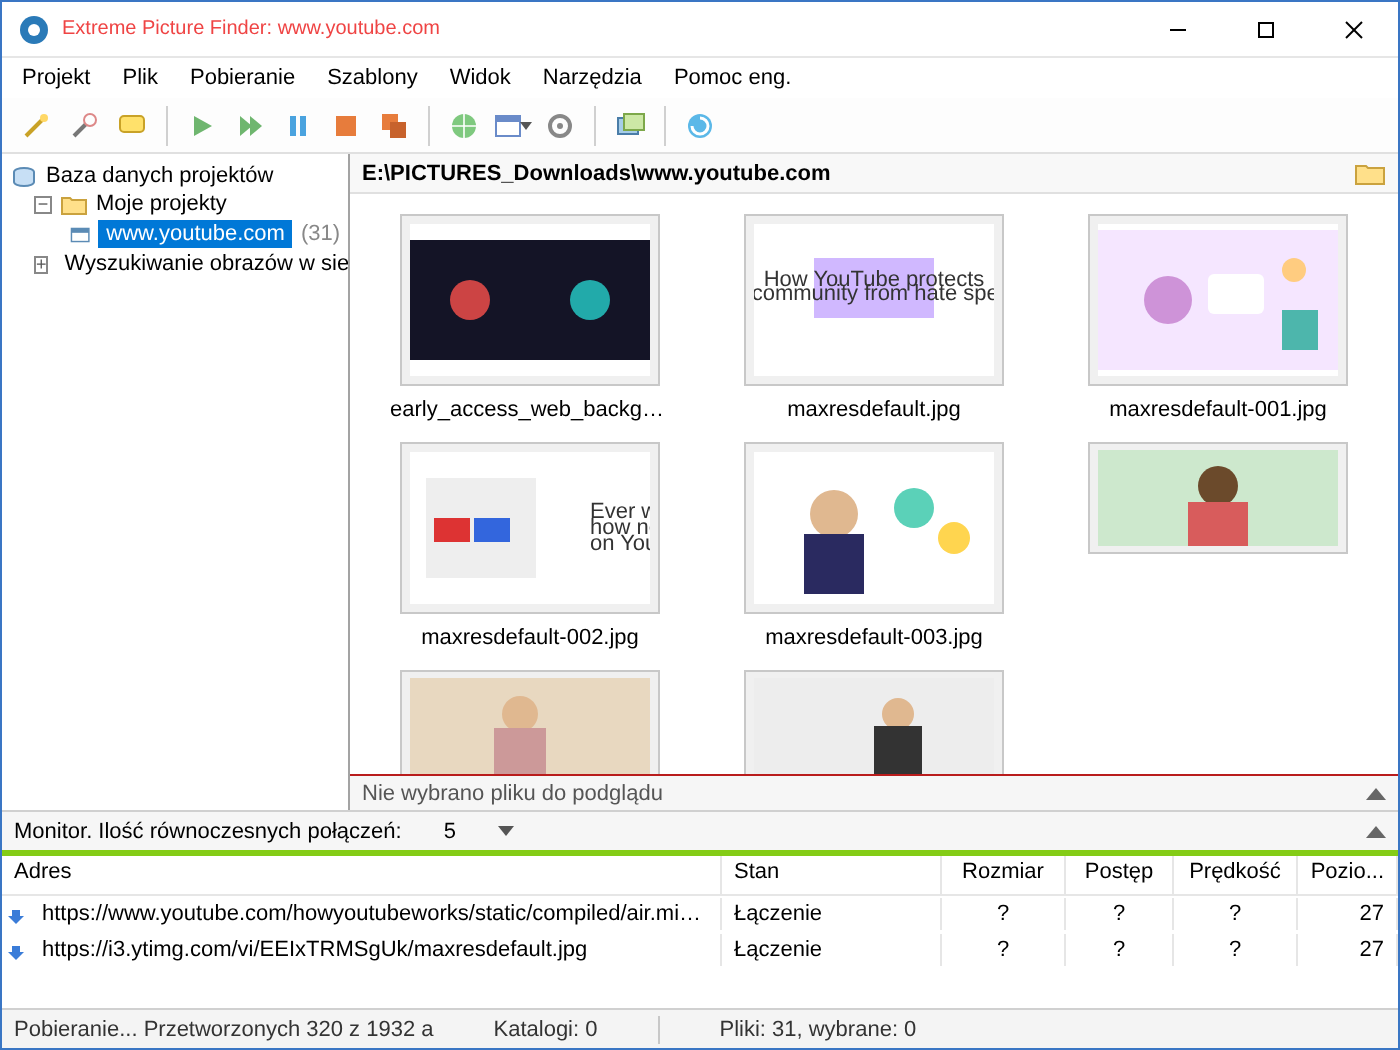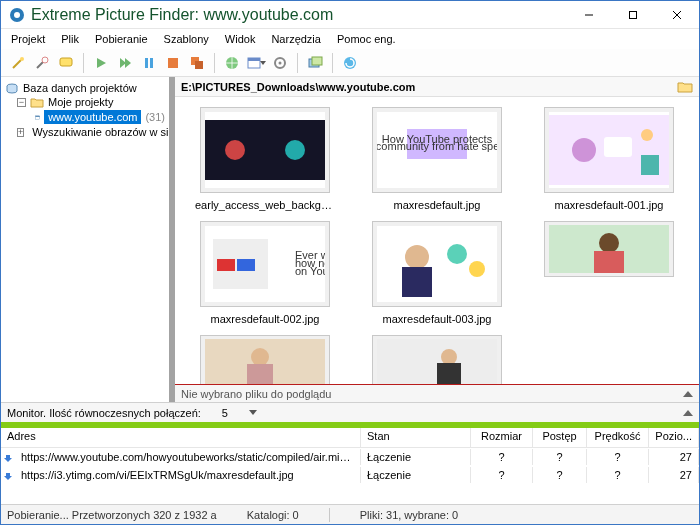--- a/index.html
+++ b/index.html
@@ -1,46 +1,46 @@
 <!DOCTYPE html>
 <html><head>
 <meta charset="utf-8">
 <style>
 * { box-sizing: border-box; margin: 0; padding: 0; font-family: "Segoe UI", Tahoma, sans-serif; font-size: 11px; }
 body { width: 700px; height: 525px; background: #fff; border: 1px solid #3a76c4; overflow: hidden; display: flex; flex-direction: column; }
 .titlebar { height: 28px; background: #fff; display: flex; align-items: center; padding-left: 8px; border-bottom: 1px solid #e6e6e6; }
 .titlebar-icon { width: 16px; height: 16px; margin-right: 6px; }
-.titlebar-text { flex: 1; font-size: 16px; color: #14532d; }
+.titlebar-text { flex: 1; font-size: 10px; color: #ef4444; }
 .win-controls { display: flex; }
 .win-btn { width: 44px; height: 28px; display: flex; align-items: center; justify-content: center; }
 .menubar { height: 20px; display: flex; align-items: center; padding-left: 6px; gap: 8px; background: #fff; color: #000; }
 .menubar span { padding: 0 4px; }
 .toolbar { height: 28px; display: flex; align-items: center; padding: 0 6px; gap: 2px; border-bottom: 1px solid #e0e0e0; background: #fdfdfd; }
 .tool-btn { width: 22px; height: 22px; display: flex; align-items: center; justify-content: center; border-radius: 2px; }
 .tool-sep { width: 1px; height: 20px; background: #d0d0d0; margin: 0 4px; }
 .main { flex: 1; display: flex; min-height: 0; }
-.sidebar { width: 174px; border-right: 6px solid #a3a3a3; padding: 4px 2px; overflow: hidden; }
+.sidebar { width: 174px; border-right: 1px solid #a3a3a3; padding: 4px 2px; overflow: hidden; }
 .tree-item { display: flex; align-items: center; gap: 4px; padding: 1px 2px; white-space: nowrap; }
 .tree-indent-1 { padding-left: 14px; }
 .tree-indent-2 { padding-left: 32px; }
 .tree-selected { background: #0078d7; color: #fff; padding: 1px 4px; }
 .tree-toggle { width: 9px; height: 9px; border: 1px solid #888; display: flex; align-items: center; justify-content: center; font-size: 9px; line-height: 1; color: #555; background: #fff; }
 .content { flex: 1; display: flex; flex-direction: column; min-width: 0; }
 .breadcrumb { height: 20px; background: #f8f8f8; border-bottom: 1px solid #e0e0e0; display: flex; align-items: center; padding: 0 6px; font-weight: bold; }
 .bc-folder { margin-left: auto; width:16px; height:12px; }
 .thumb-grid { flex: 1; overflow-y: scroll; padding: 10px 14px; display: grid; grid-template-columns: repeat(3, 1fr); gap: 10px 20px; align-content: start; background: #fff; }
 .thumb-cell { display: flex; flex-direction: column; align-items: center; gap: 6px; }
 .thumb-frame { width: 130px; height: 86px; border: 1px solid #c8c8c8; background: #f0f0f0; display: flex; align-items: center; justify-content: center; padding: 4px; }
 .thumb-img { width: 100%; height: 100%; background: #fff; display:flex; align-items:center; justify-content:center; }
 .thumb-label { max-width: 140px; text-align: center; white-space: nowrap; overflow: hidden; text-overflow: ellipsis; }
 .preview-bar { height: 18px; border-top: 1px solid #b91c1c; background: #f6f6f6; display: flex; align-items: center; padding: 0 6px; color: #555; }
 .preview-bar .chev { margin-left:auto; }
 .monitor-header { height: 20px; border-top: 1px solid #d0d0d0; background: #f6f6f6; display: flex; align-items: center; padding: 0 6px; gap: 21px; }
 .monitor-header .chev { margin-left:auto; }
-.monitor-table { border-top: 6px solid #84cc16; }
+.monitor-table { border-top: 3px solid #84cc16; }
 .mt-head { display: flex; background: #fff; border-bottom: 1px solid #e6e6e6; height: 20px; }
 .mt-head div, .mt-row div { padding: 2px 6px; border-right: 1px solid #e6e6e6; overflow: hidden; white-space: nowrap; text-overflow: ellipsis; }
 .col-address { flex: 1; min-width:0; }
 .col-state { width: 110px; }
 .col-size { width: 62px; text-align:center; }
 .col-progress { width: 54px; text-align:center; }
 .col-speed { width: 62px; text-align:center; }
 .col-level { width: 50px; text-align:right; }
 .mt-row { display: flex; height: 18px; align-items:center; }
 .mt-icon { width:14px; display:flex; justify-content:center; padding:0 2px !important; border-right:none !important; }

